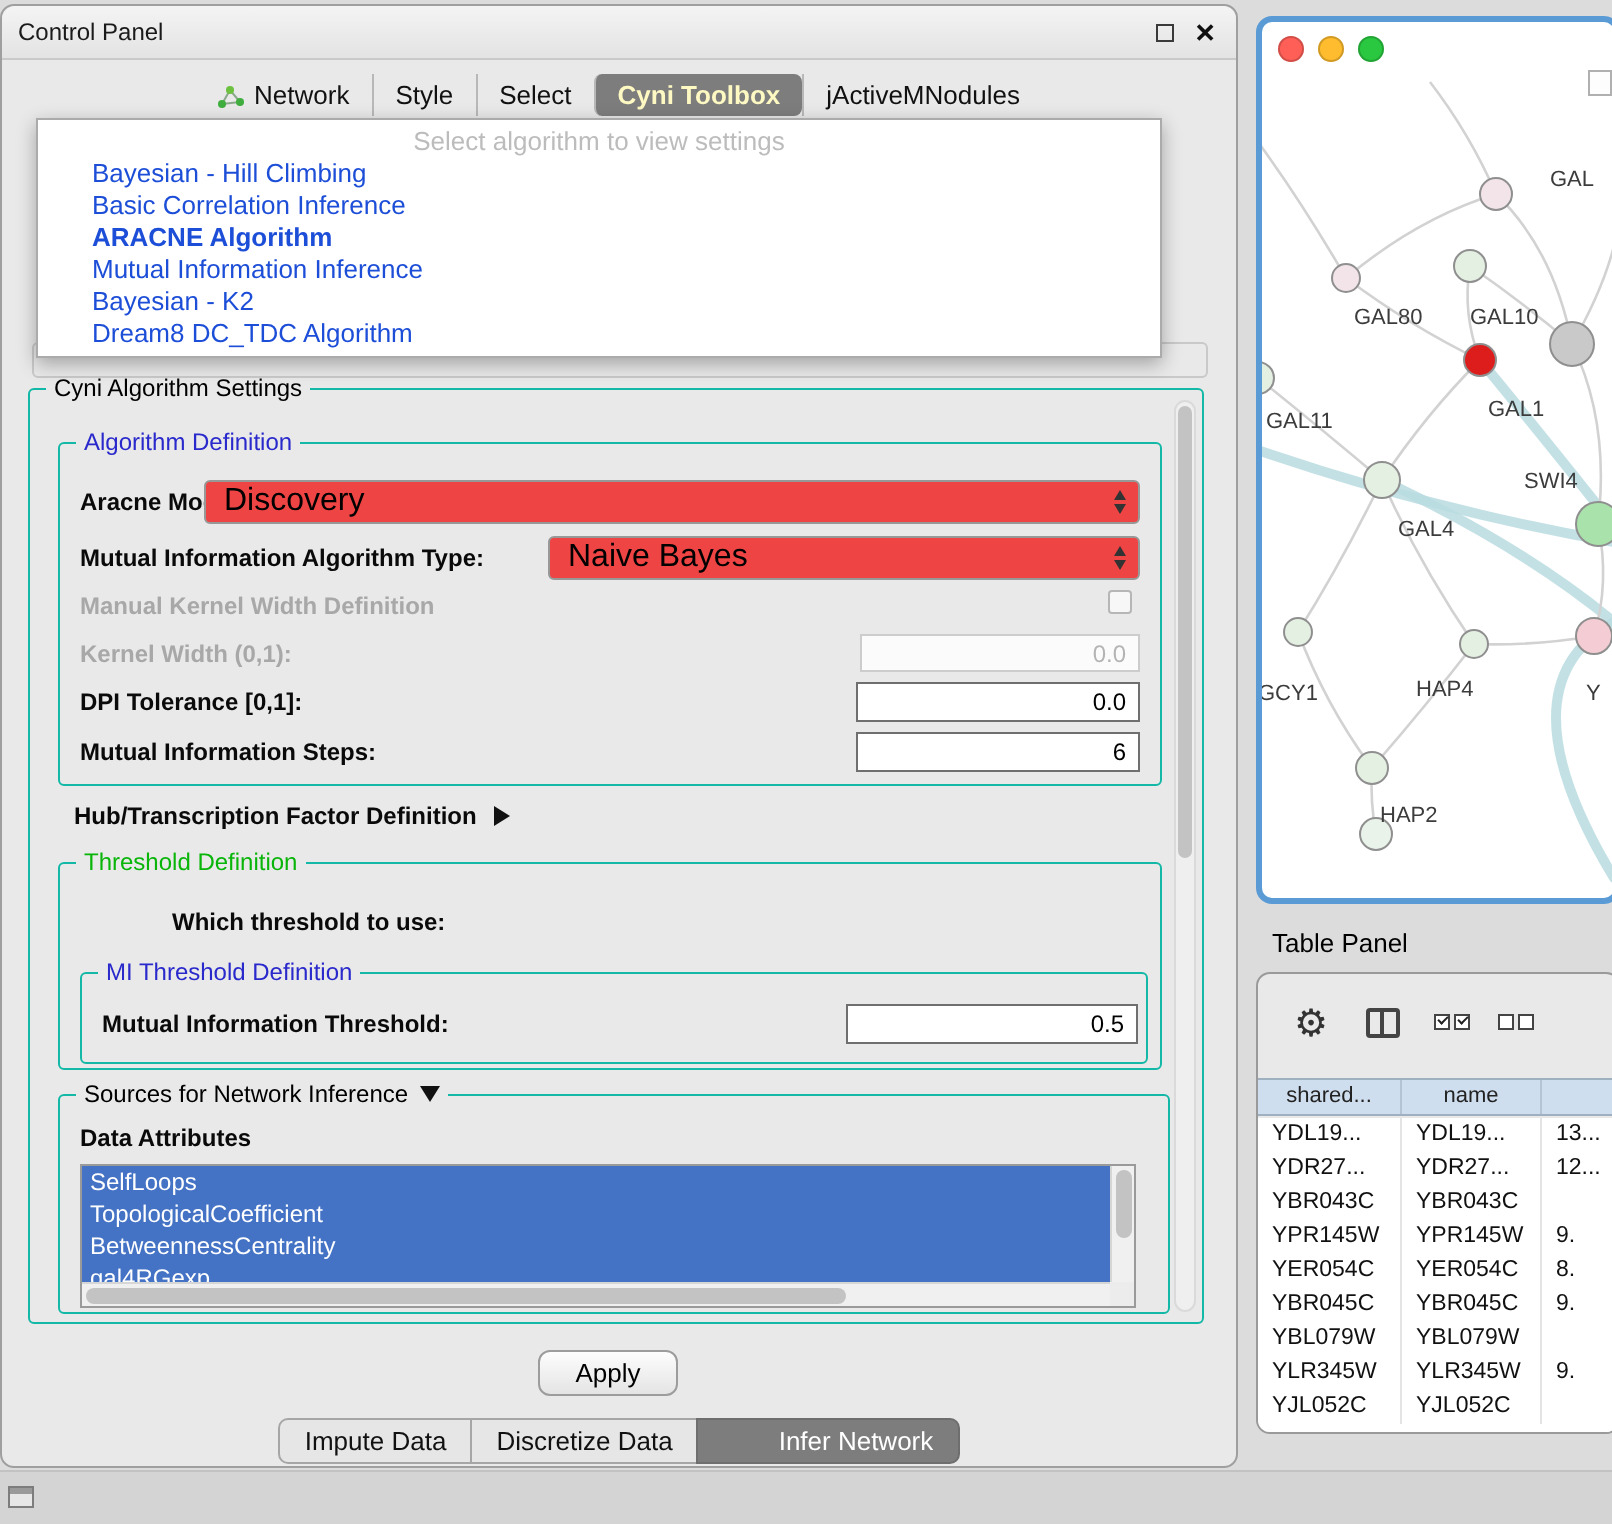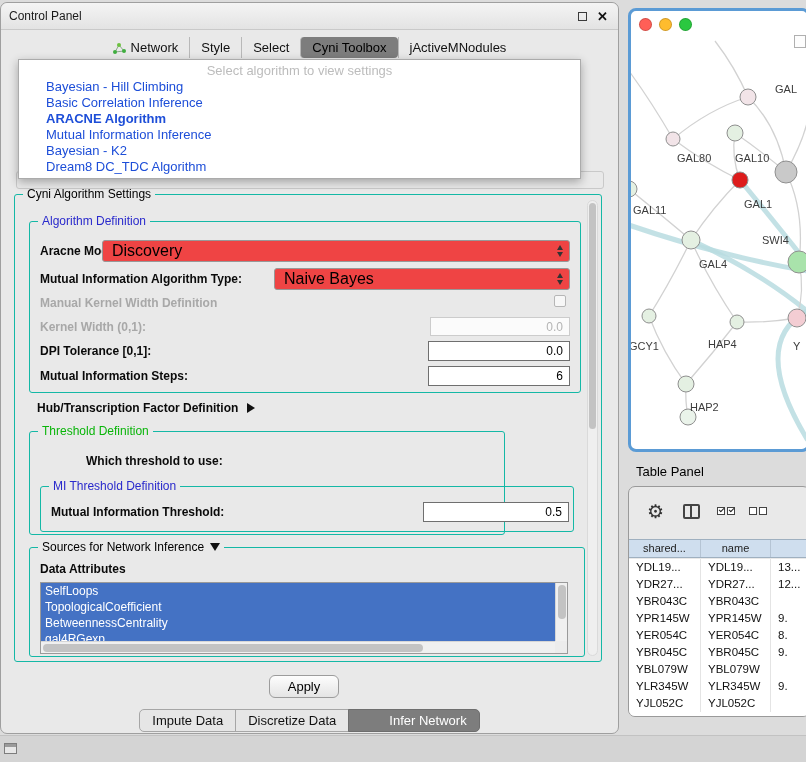--- a/index.html
+++ b/index.html
@@ -13,41 +13,41 @@
   .titlebar { position:relative; height:27px; line-height:27px; padding-left:8px;
     background:linear-gradient(#f4f4f4,#e3e3e3); border-bottom:1px solid #c9c9c9;
     border-radius:7px 7px 0 0; font-size:12px; color:#1a1a1a; }
   .tb-float { position:absolute; right:31px; top:9px; width:9px; height:9px; border:1.5px solid #3a3a3a; }
   .tb-close { position:absolute; right:10px; top:0; font-size:13px; font-weight:bold; color:#111; }
 
   .tabbar { position:absolute; left:0; top:34px; width:100%; display:flex; justify-content:center;
     align-items:center; font-size:13px; }
   .top-tab { display:flex; align-items:center; gap:5px; padding:3px 11px; color:#111; cursor:default; }
   .top-tab + .top-tab { border-left:1px solid #b8b8b8; }
-  .top-tab.active { background:#7d7d7d; color:#000000; border-radius:4px; }
+  .top-tab.active { background:#7d7d7d; color:#fef9c3; border-radius:4px;font-weight:bold; }
 
   
   .combo-remnant { position:absolute; left:15px; top:168px; width:588px; height:18px;
     border:1px solid #c9c9c9; border-radius:3px; z-index:1; }
   .popup { position:absolute; left:17px; top:56px; width:563px; background:#fff;
     border:1px solid #ababab; box-shadow:0 3px 9px rgba(0,0,0,.3); z-index:30; padding:2px 0 3px; }
   .popup-prompt { height:17px; line-height:17px; text-align:center; color:#bcbcbc; font-size:13px; }
   .popup-option { height:16px; line-height:16px; padding-left:3px; font-size:13px; color:#1d4ed8; white-space:nowrap;margin-left:24px; }
   .popup-option.selected { font-weight:bold; }
 
   
   .groupbox { position:absolute; border:1px solid #14b8a6; border-radius:3px; }
   .gb-title { position:absolute; top:-8px; left:8px; background:#e9e9e9; padding:0 4px;
     font-size:12px; white-space:nowrap; color:#000; display:flex; align-items:center; gap:6px; }
   .gb-title.blue { color:#2929cc; }
   .gb-title.green { color:#09b509; }
 
   #settings-box { left:13px; top:191px; width:588px; height:468px; }
   #algdef-box { left:14px; top:26px; width:552px; height:172px; }
-  #threshold-box { left:14px; top:236px; width:476px; height:104px; }
+  #threshold-box { left:14px; top:236px; width:552px; height:104px; }
   #mi-box { left:10px; top:54px; width:534px; height:46px; }
   #sources-box { left:14px; top:352px; width:556px; height:110px; }
 
   .lbl { position:absolute; font-size:12px; font-weight:bold; color:#0a0a0a; white-space:nowrap; }
   .lbl.dis { color:#a8a8a8; }
 
   .combo { position:absolute; height:22px; background:#ef4444; border:1px solid #989898; border-radius:3px;
     font-size:16px; display:flex; align-items:center; padding:0 22px 0 9px; color:#000; }
   .combo-arrows { position:absolute; right:6px; top:4px; display:flex; flex-direction:column; gap:2px; }
   .combo-arrows i { display:block; width:0; height:0; }

